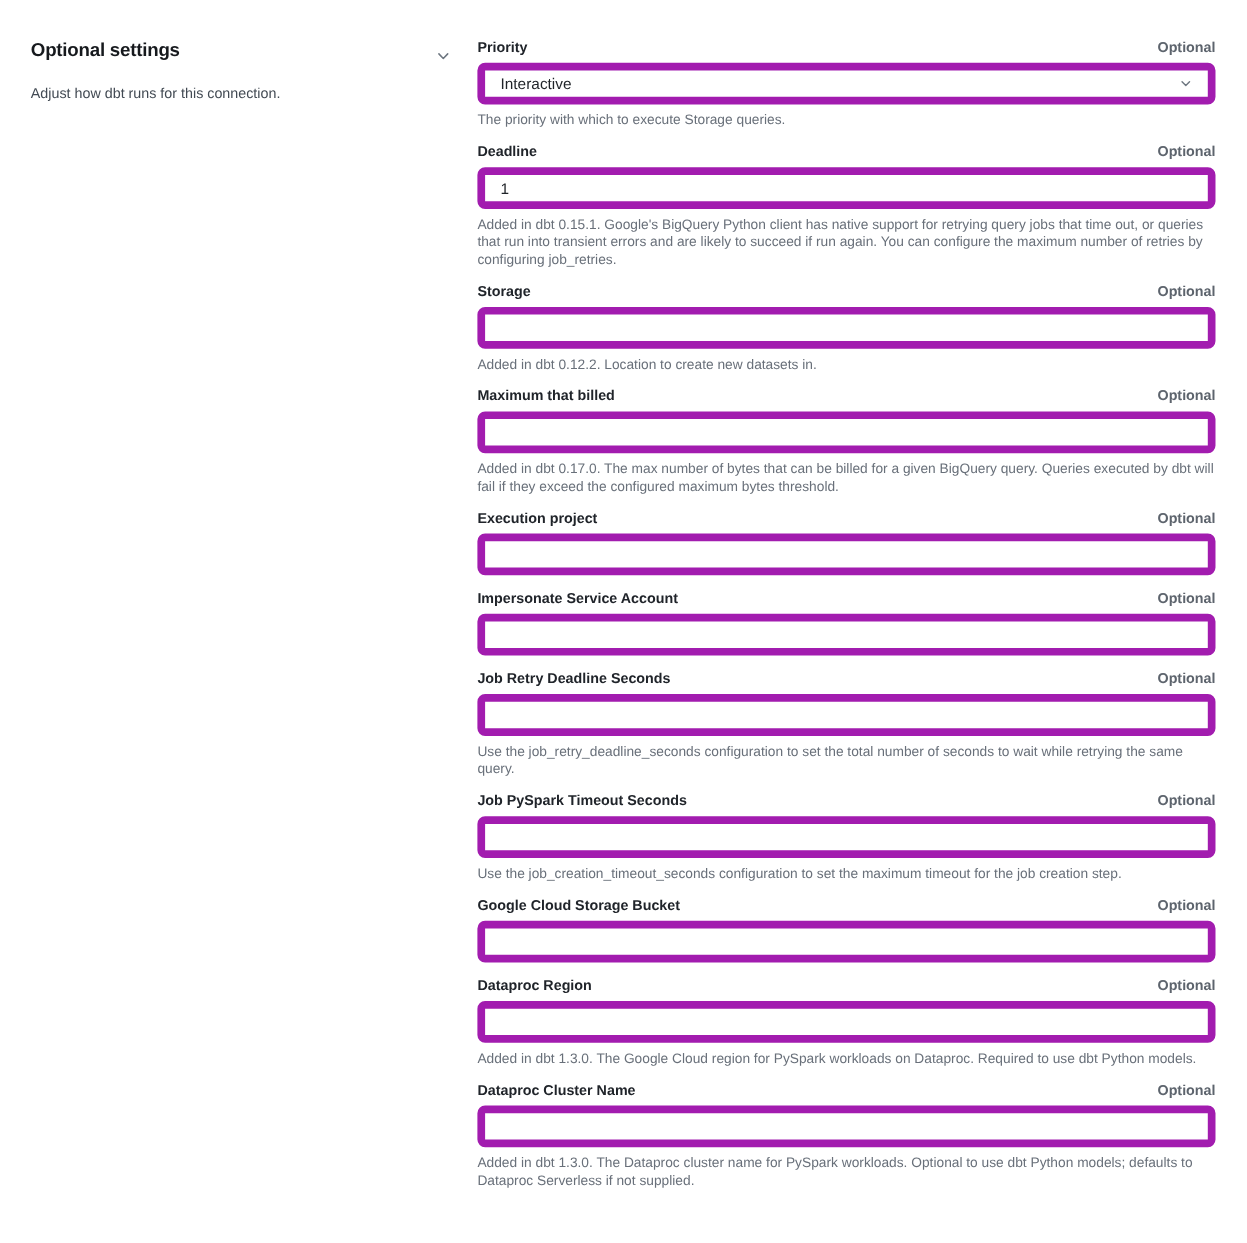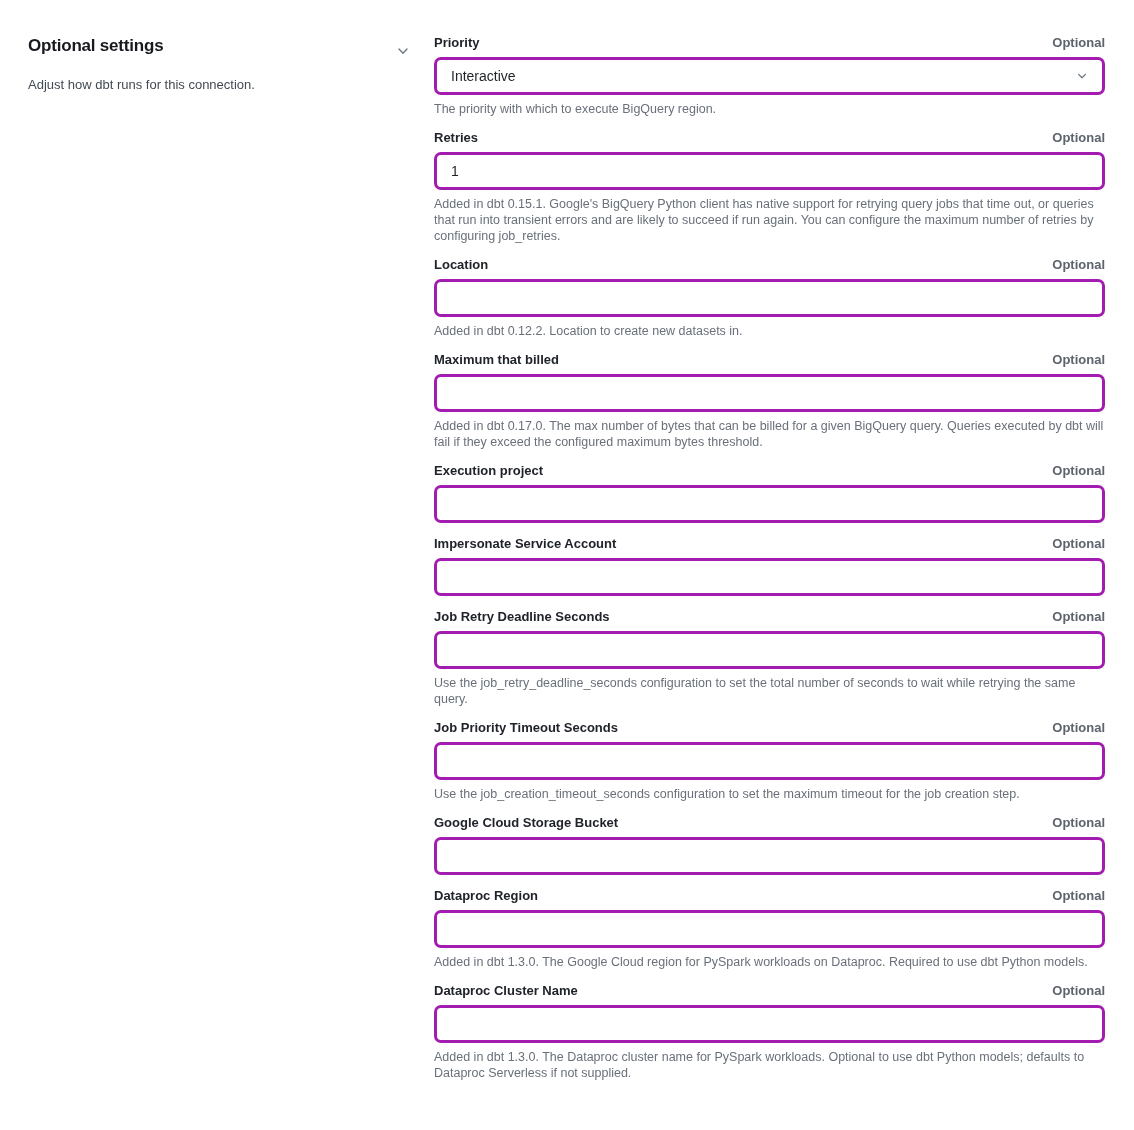--- a/index.html
+++ b/index.html
@@ -64,27 +64,27 @@
   }
   .field-optional {
     font-size: 13px;
     line-height: 16px;
     color: #5d646d;
     font-weight: bold;
   }
   .text-input, .select {
     width: 100%;
     height: 38px;
-    border: 3px solid #a21caf;
+    border: 7px solid #a21caf;
     border-radius: 7px;
     background: #ffffff;
     font-family: "Liberation Sans", sans-serif;
     font-size: 14px;
     color: #1f2328;
-    padding: 16px 14px;
+    padding: 0 14px;
   }
   .text-input { display: block; outline: none; }
   .select {
     display: flex;
     align-items: center;
     justify-content: space-between;
     cursor: pointer;
   }
   .select .chev { color: #6e7781; line-height: 0; }
   .helper {
@@ -121,36 +121,36 @@
     </div>
     <div class="select" role="button">
       <span>Interactive</span>
       <span class="chev">
         <svg width="12" height="12" viewBox="0 0 12 12">
               <path d="M2.6 4.4 L6 7.8 L9.4 4.4" fill="none" stroke="currentColor" stroke-width="1.3" stroke-linecap="round" stroke-linejoin="round"></path>
             </svg>
       </span>
     </div>
 
-    <div class="helper">The priority with which to execute BigQuery region.</div>
-  </div>
-
-  <div class="field">
-    <div class="field-head">
-      <span class="field-label">Retries</span>
+    <div class="helper">The priority with which to execute Storage queries.</div>
+  </div>
+
+  <div class="field">
+    <div class="field-head">
+      <span class="field-label">Deadline</span>
       <span class="field-optional">Optional</span>
     </div>
 
     <input class="text-input" type="text" value="1" style="">
     <div class="helper">Added in dbt 0.15.1. Google's BigQuery Python client has native support for retrying query jobs that time out, or queries that run into transient errors and are likely to succeed if run again. You can configure the maximum number of retries by configuring job_retries.</div>
   </div>
 
   <div class="field">
     <div class="field-head">
-      <span class="field-label">Location</span>
+      <span class="field-label">Storage</span>
       <span class="field-optional">Optional</span>
     </div>
 
     <input class="text-input" type="text" value="" style="">
     <div class="helper">Added in dbt 0.12.2. Location to create new datasets in.</div>
   </div>
 
   <div class="field">
     <div class="field-head">
       <span class="field-label">Maximum that billed</span>
@@ -185,21 +185,21 @@
       <span class="field-label">Job Retry Deadline Seconds</span>
       <span class="field-optional">Optional</span>
     </div>
 
     <input class="text-input" type="text" value="" style="">
     <div class="helper">Use the job_retry_deadline_seconds configuration to set the total number of seconds to wait while retrying the same query.</div>
   </div>
 
   <div class="field">
     <div class="field-head">
-      <span class="field-label">Job Priority Timeout Seconds</span>
+      <span class="field-label">Job PySpark Timeout Seconds</span>
       <span class="field-optional">Optional</span>
     </div>
 
     <input class="text-input" type="text" value="" style="">
     <div class="helper">Use the job_creation_timeout_seconds configuration to set the maximum timeout for the job creation step.</div>
   </div>
 
   <div class="field">
     <div class="field-head">
       <span class="field-label">Google Cloud Storage Bucket</span>

